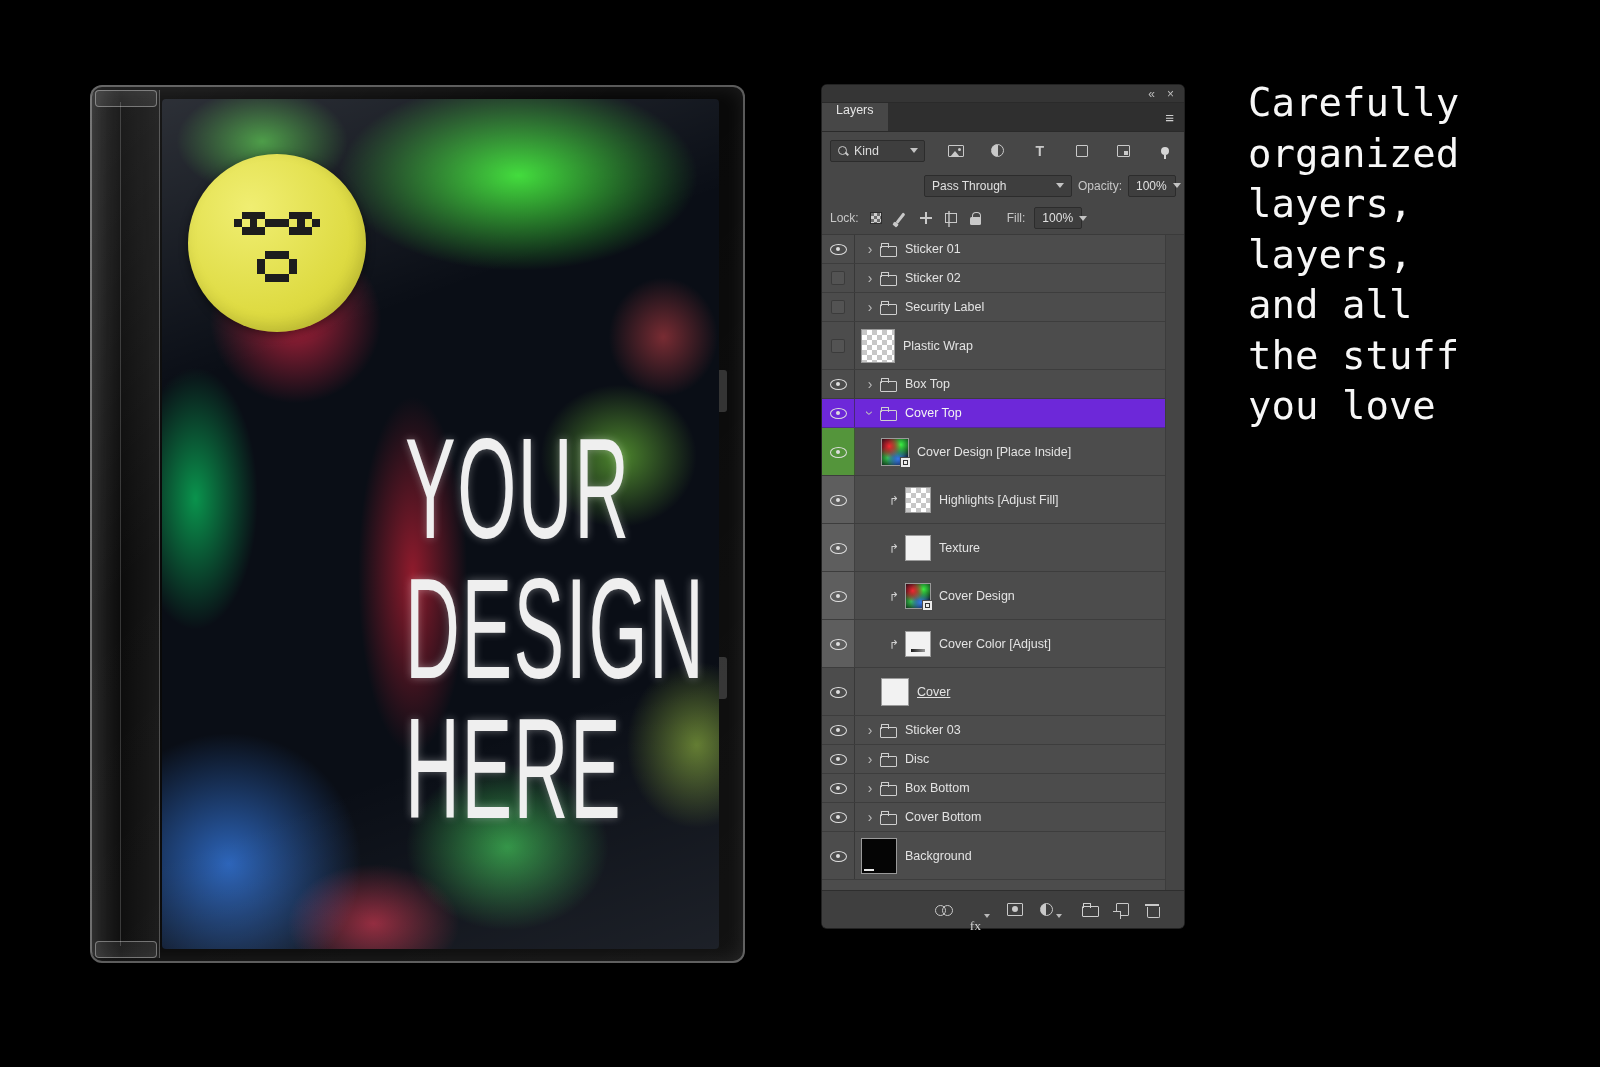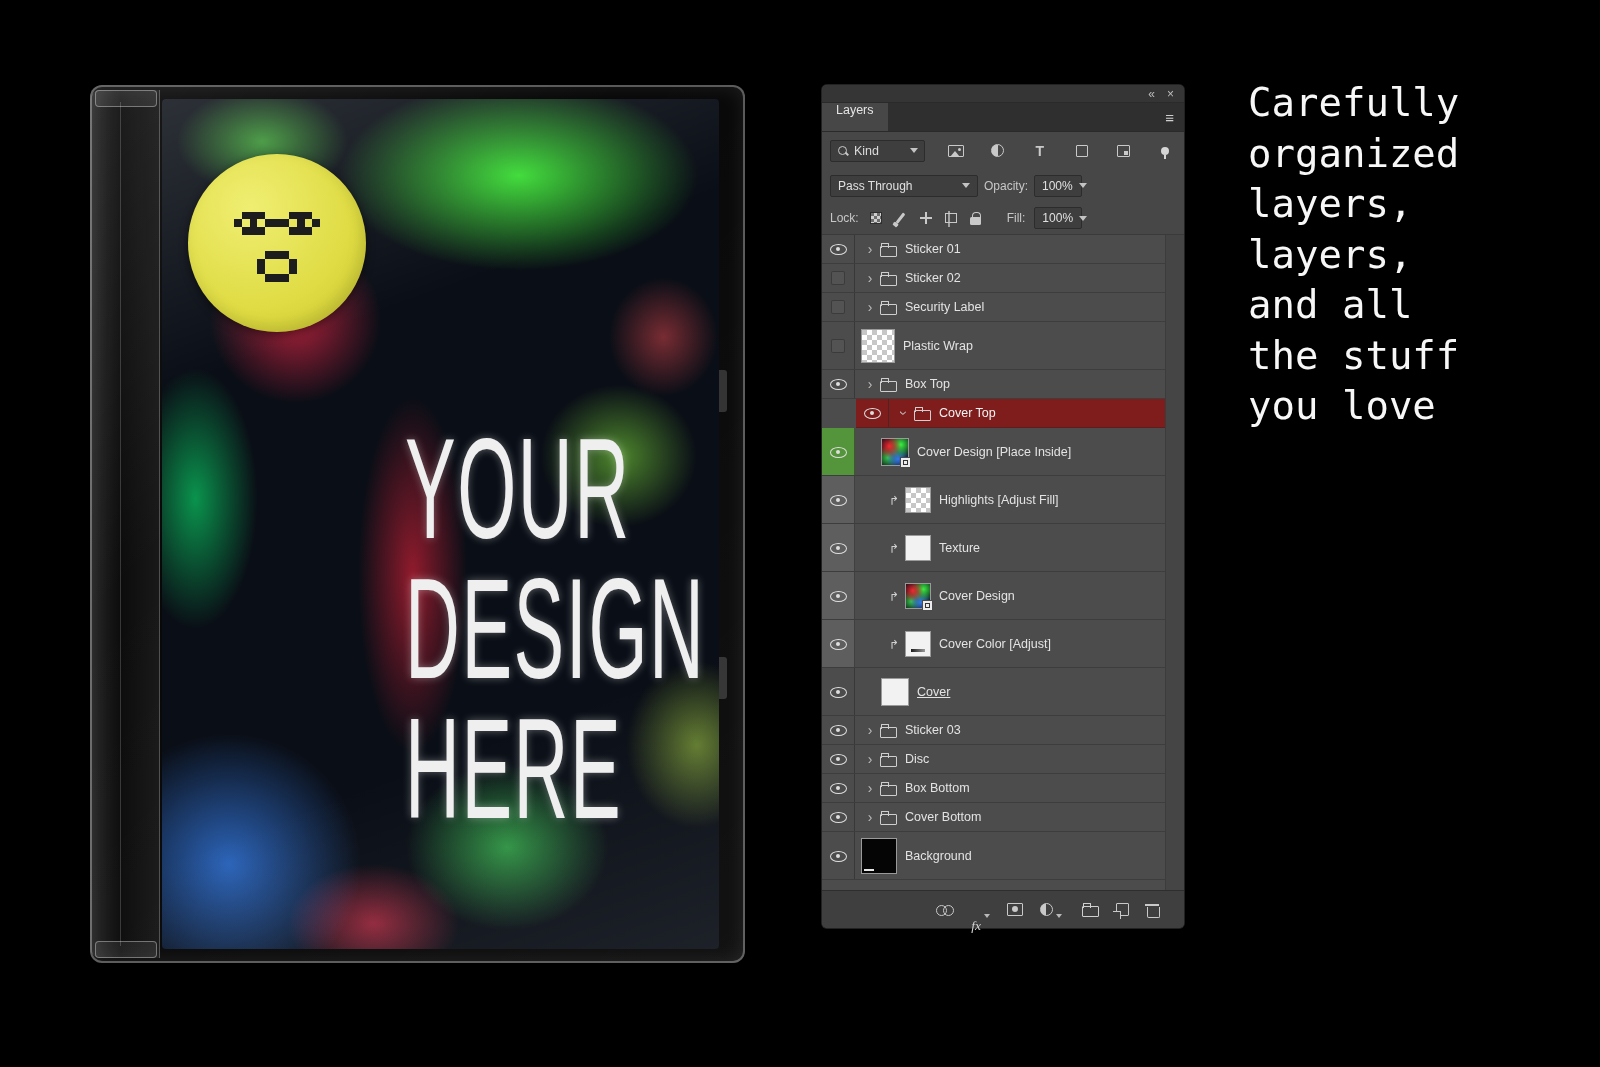--- a/index.html
+++ b/index.html
@@ -81,21 +81,21 @@
   .ic-img { width:16px; height:12px; border:1px solid #c9c9c9; border-radius:1px; position:relative; overflow:hidden; }
   .ic-img::before { content:""; position:absolute; right:2px; top:2px; width:3px; height:3px; border-radius:50%; background:#c9c9c9; }
   .ic-img::after { content:""; position:absolute; left:1px; bottom:-1px; border-left:5px solid transparent;
                    border-right:5px solid transparent; border-bottom:6px solid #c9c9c9; }
   .ic-square { width:12px; height:12px; border:1px solid #c9c9c9; border-radius:1px; }
   .ic-page { width:13px; height:12px; border:1px solid #c9c9c9; border-radius:1px; position:relative; }
   .ic-page::after { content:""; position:absolute; right:1px; bottom:1px; width:4px; height:4px; background:#c9c9c9; }
   .ic-pin { width:8px; height:8px; border-radius:50%; background:#d6d6d6; position:relative; }
   .ic-pin::after { content:""; position:absolute; left:3px; top:8px; width:1.5px; height:4px; background:#d6d6d6; }
 
-  .blend-row { height:33px; display:flex; align-items:center; padding:0 8px; gap:6px; background:#474747; }
+  .blend-row { height:33px; display:flex; align-items:center; padding:0 8px; gap:6px; background:#474747;justify-content:flex-end; }
   .select { background:#3e3e3e; border:1px solid #2c2c2c; border-radius:2px; height:22px;
             display:flex; align-items:center; padding:0 7px; gap:6px; font-size:12px; color:#e0e0e0; }
   .blend-select { width:148px; }
   .val-box { width:48px; }
   .lbl { font-size:12px; color:#c7c7c7; }
 
   .lock-row { height:33px; display:flex; align-items:center; padding:0 8px; gap:9px; background:#474747;
               border-bottom:1px solid #3a3a3a; }
   .li { display:flex; align-items:center; justify-content:center; width:16px; height:16px; }
   .ic-checker-s { width:12px; height:12px; background:repeating-conic-gradient(#cfcfcf 0 25%, #6d6d6d 0 50%); background-size:6px 6px; border:1px solid #2e2e2e; }
@@ -110,21 +110,21 @@
   .ic-lock::before { content:""; position:absolute; left:2px; top:0; width:7px; height:7px;
                      border:1.6px solid #c9c9c9; border-bottom:none; border-radius:4px 4px 0 0; }
   .ic-lock::after { content:""; position:absolute; left:0; top:5px; width:11px; height:8px; background:#c9c9c9; border-radius:1.5px; }
 
   .layer-list { flex:1; background:#4c4c4c; display:flex; overflow:hidden; }
   .rows { flex:1; }
   .gutter { width:19px; background:#454545; border-left:1px solid #3c3c3c; }
   .row { display:flex; align-items:center; border-bottom:1px solid rgba(35,35,35,.35); background:#4c4c4c; }
   .row.group { height:29px; }
   .row.lyr { height:48px; }
-  .row.selected { background:#7f1d1d;margin-left:34px; }
+  .row.selected { background:#6d28d9; }
   .eyecell { width:33px; align-self:stretch; flex:0 0 auto; display:flex; align-items:center; justify-content:center;
              border-right:1px solid rgba(40,40,40,.55); }
   .eyecell.well { background:#5e5e5e; }
   .eyecell.green { background:#54953b; }
   .eye { position:relative; width:19px; height:14px; }
   .eye::before { content:""; position:absolute; left:1px; top:2px; width:15px; height:9px;
                  border:1.4px solid #dedede; border-radius:50%; }
   .eye::after { content:""; position:absolute; left:7px; top:5px; width:4px; height:4px; border-radius:50%; background:#dedede; }
   .eye-empty { width:14px; height:14px; border:1px solid rgba(0,0,0,.28); background:rgba(255,255,255,.04); border-radius:2px; }
   .caret { width:14px; margin-left:8px; color:#bdbdbd; font-size:14px; line-height:14px; display:flex; justify-content:center; }
@@ -155,21 +155,21 @@
             background:linear-gradient(90deg,#1c1c1c,#9a9a9a); }
   .so-badge { position:absolute; right:-3px; bottom:-3px; width:11px; height:11px; background:#ececec; border:1px solid #4a4a4a; }
   .so-badge::after { content:""; position:absolute; inset:2px; border:1px solid #333; }
 
   .footer { height:38px; background:#3f3f3f; border-top:1px solid #2e2e2e; border-radius:0 0 5px 5px;
             display:flex; align-items:center; justify-content:flex-end; gap:17px; padding:0 26px 0 0; }
   .fic { display:flex; align-items:center; justify-content:center; color:#c9c9c9; height:20px; }
   .ic-link { position:relative; width:18px; height:10px; }
   .ic-link::before { content:""; position:absolute; left:0; top:0; width:9px; height:9px; border:1.6px solid #c9c9c9; border-radius:50%; }
   .ic-link::after { content:""; position:absolute; left:7px; top:0; width:9px; height:9px; border:1.6px solid #c9c9c9; border-radius:50%; }
-  .fx-label { font-style:italic; font-size:13.5px; color:#d2d2d2; font-family:"Liberation Serif", serif;margin-top:32px; }
+  .fx-label { font-size:13.5px; color:#d2d2d2; font-family:"Liberation Serif", serif;margin-top:32px; }
   .ic-mask { width:16px; height:13px; border:1.3px solid #c9c9c9; border-radius:1px; position:relative; }
   .ic-mask::after { content:""; position:absolute; left:4px; top:2px; width:6px; height:6px; border-radius:50%; background:#c9c9c9; }
   .ic-adj-circle { width:13px; height:13px; border:1.3px solid #c9c9c9; border-radius:50%;
             background:linear-gradient(90deg,#c9c9c9 50%, transparent 50%); }
   .ic-newlayer { width:13px; height:13px; border:1.3px solid #c9c9c9; border-radius:1px; position:relative; }
   .ic-newlayer::after { content:""; position:absolute; left:-4px; bottom:-4px; width:7px; height:7px; background:#3f3f3f; border-top:1.3px solid #c9c9c9; border-right:1.3px solid #c9c9c9; }
   .ic-trash { position:relative; width:12px; height:14px; margin-top:2px; }
   .ic-trash::before { content:""; position:absolute; left:-1px; top:0; width:14px; height:2px; background:#c9c9c9; }
   .ic-trash::after { content:""; position:absolute; left:0.5px; top:3px; width:11px; height:10px; border:1.3px solid #c9c9c9; border-top:none; border-radius:0 0 2px 2px; }
   .mini-caret { width:0; height:0; border-left:3px solid transparent; border-right:3px solid transparent; border-top:4px solid #b9b9b9; margin-left:3px; align-self:flex-end; margin-bottom:2px; }

